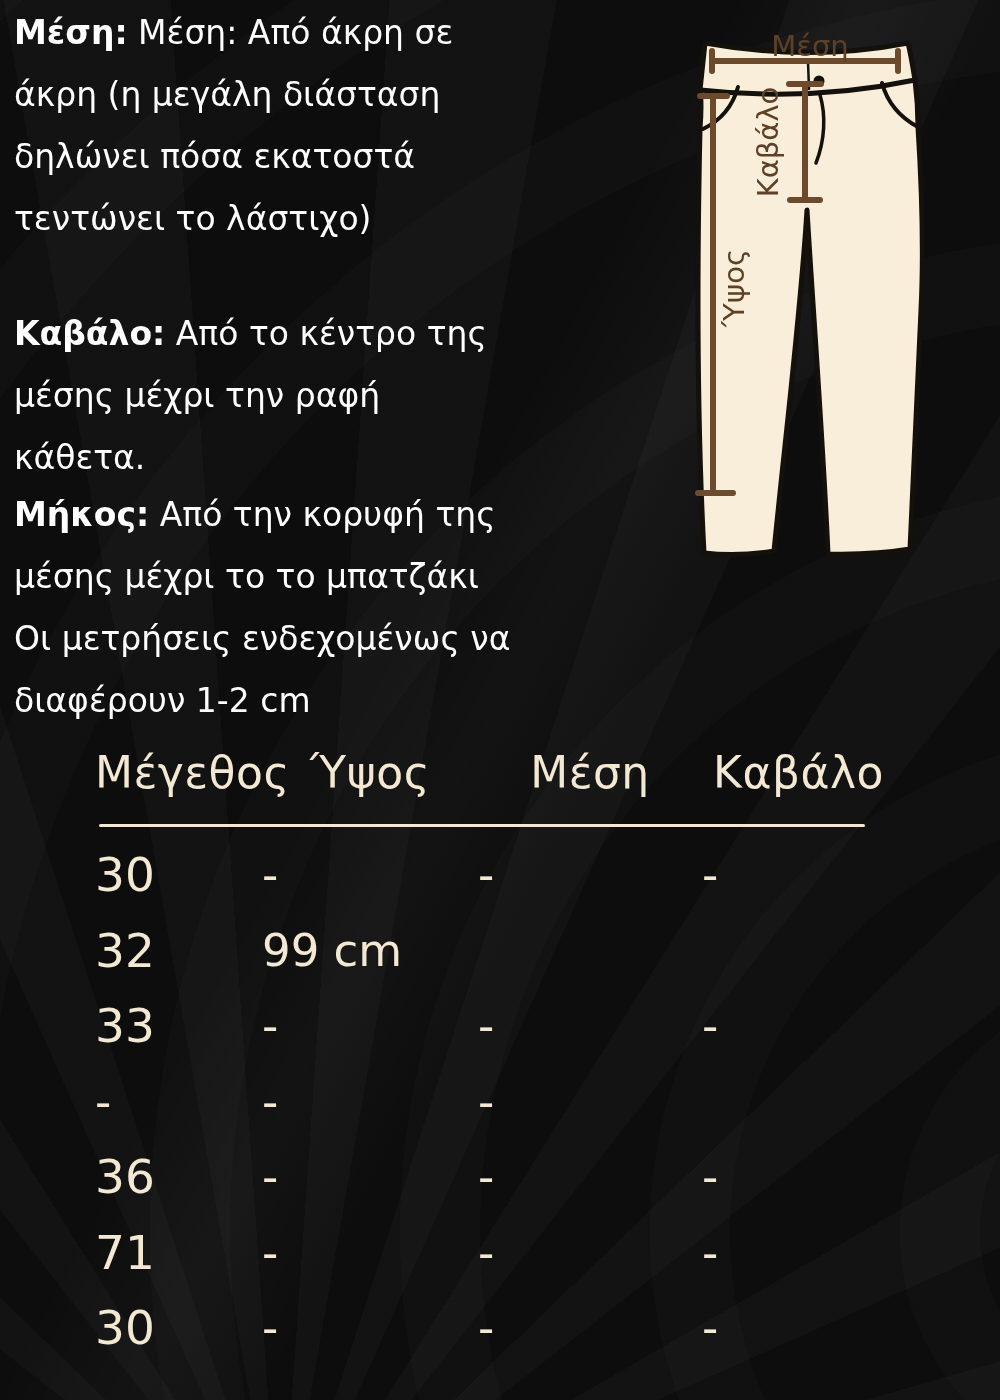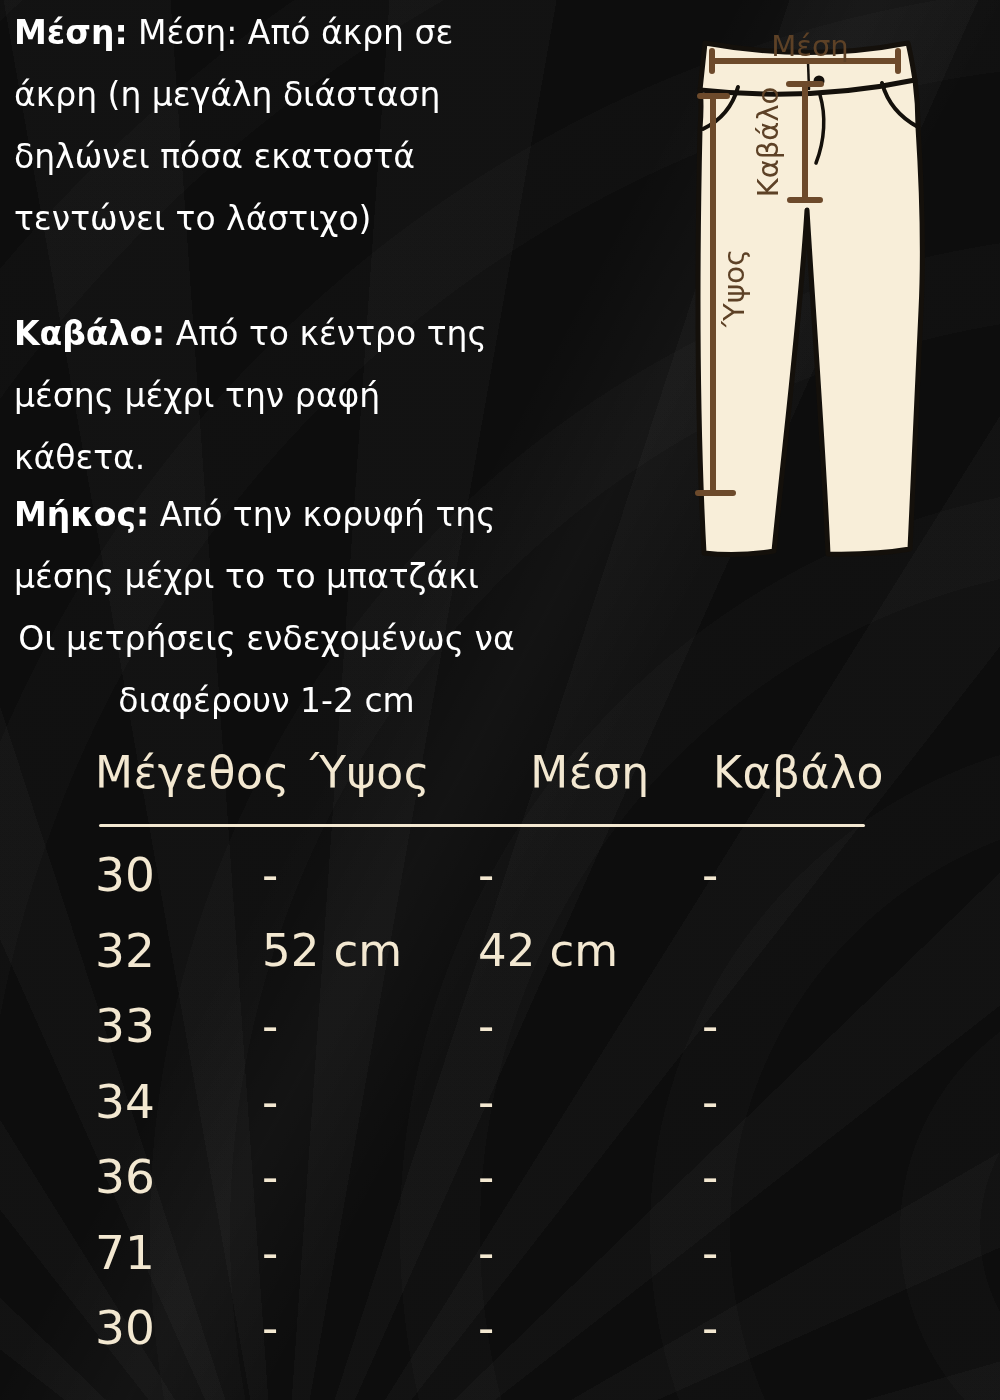--- a/index.html
+++ b/index.html
@@ -12,21 +12,21 @@
       linear-gradient(118deg, rgba(255,255,255,0) 42%, rgba(255,255,255,0.028) 50%, rgba(255,255,255,0) 58%),
       repeating-conic-gradient(from 140deg at 28% 112%, rgba(255,255,255,0.022) 0deg 6deg, rgba(0,0,0,0) 6deg 14deg),
       repeating-radial-gradient(circle at 115% 88%, rgba(0,0,0,0) 0 170px, rgba(255,255,255,0.016) 170px 250px),
       #0d0d0d;
   }
   .guide-par{
     position:absolute;left:14px;width:505px;
     color:#ffffff;font-size:33px;line-height:62px;font-weight:400;
   }
   .guide-par .lbl{font-weight:700;}
-  .note{display:block;text-align:center;}
+  .note{display:block;}
   .pants-svg{position:absolute;left:660px;top:10px;}
   .outline{stroke:#14100b;}
   
   .size-table{position:absolute;left:95px;top:736px;width:800px;color:#f3e8d1;}
   .tbl-grid{display:grid;grid-template-columns:167px 216px 224px 193px;align-items:center;}
   .hdr{height:72px;font-size:44px;letter-spacing:0.5px;}
   .hdr .cell{text-align:center;}
   .rule{height:3px;width:766px;margin:16px 0 0 4px;background:#f3e8d1;border-radius:2px;}
   .rows{margin-top:10px;}
   .row{height:75.5px;}
@@ -101,31 +101,29 @@
 
     <div class="rows">
       <div class="tbl-grid row">
         <div class="cell size">30</div>
         <div class="cell val">-</div>
         <div class="cell val">-</div>
         <div class="cell val">-</div>
       </div>
       <div class="tbl-grid row">
         <div class="cell size">32</div>
-        <div class="cell val">52 cm</div>
-        <div class="cell val">42 cm</div>
+        <div class="cell val">99 cm</div>
       </div>
       <div class="tbl-grid row">
         <div class="cell size">33</div>
         <div class="cell val">-</div>
         <div class="cell val">-</div>
         <div class="cell val">-</div>
       </div>
       <div class="tbl-grid row">
-        <div class="cell size">34</div>
         <div class="cell val">-</div>
         <div class="cell val">-</div>
         <div class="cell val">-</div>
       </div>
       <div class="tbl-grid row">
         <div class="cell size">36</div>
         <div class="cell val">-</div>
         <div class="cell val">-</div>
         <div class="cell val">-</div>
       </div>

